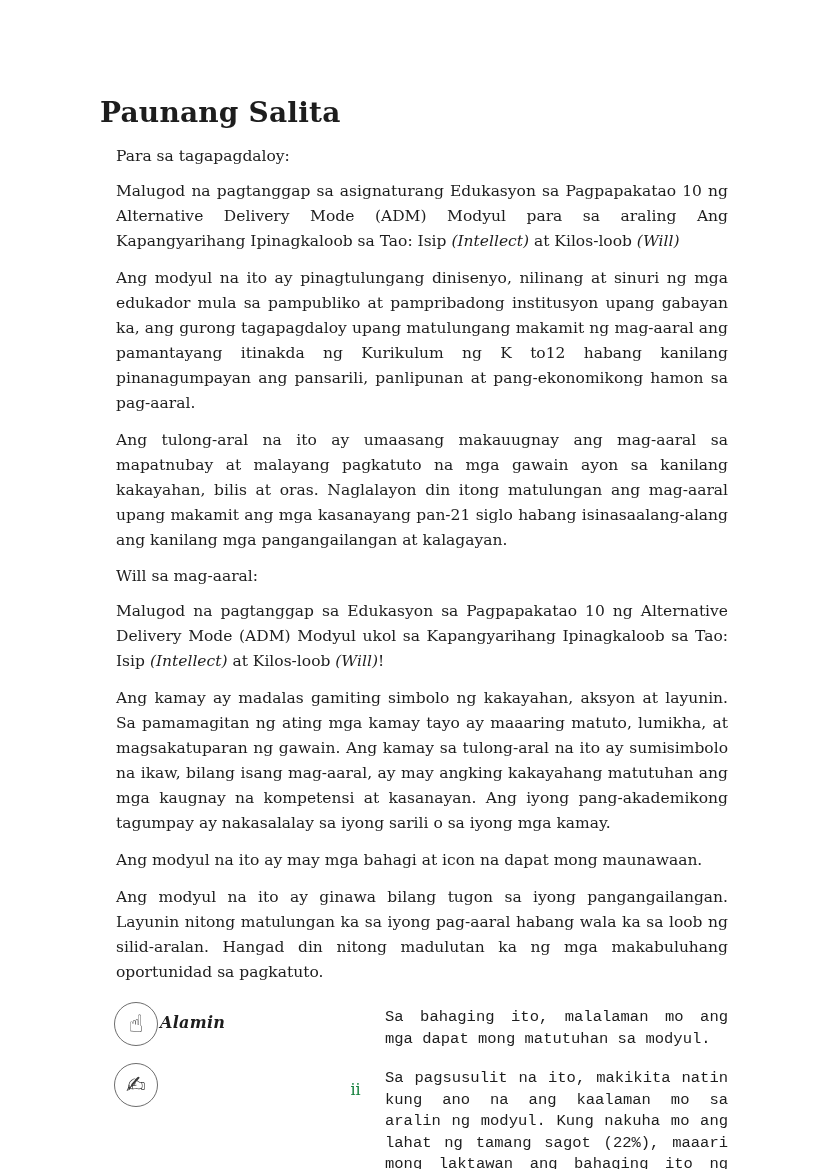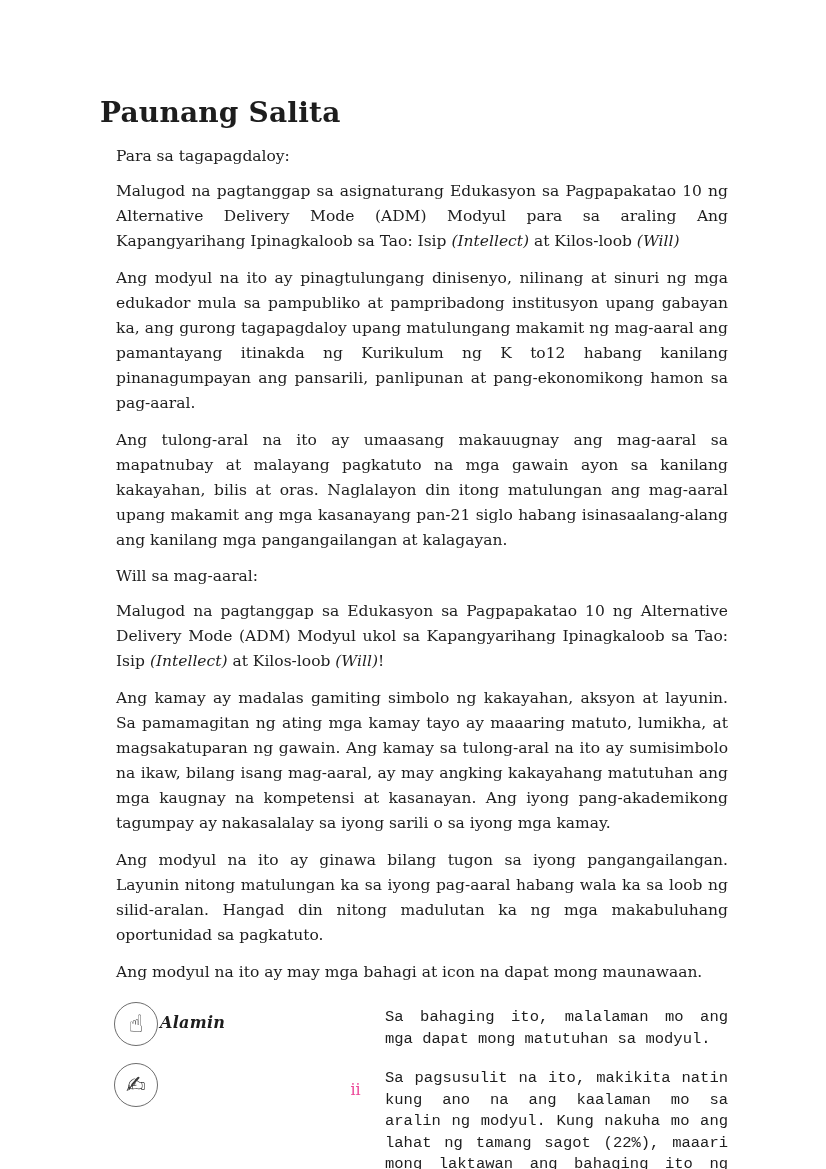--- a/index.html
+++ b/index.html
@@ -84,21 +84,21 @@
     text-align: justify;
     font-family: Liberation Mono, monospace;
   }
   .page-number {
     position: absolute;
     left: 0;
     width: 711px;
     top: 1080px;
     text-align: center;
     font-size: 16px;
-    color: #ec4899;
+    color: #15803d;
   }
   .watermark {
     position: absolute;
     left: 0;
     width: 826px;
     top: 1169px;
     text-align: center;
     font-family: "DejaVu Sans", "Liberation Sans", sans-serif;
     font-size: 24px;
     letter-spacing: 0.5px;
@@ -114,22 +114,22 @@
     <h1 class="doc-title">Paunang Salita</h1>
 
     <div class="doc-body">
         <p class="label"><span>Para sa tagapagdaloy:</span></p>
         <p class="para"><span>Malugod na pagtanggap sa asignaturang Edukasyon sa Pagpapakatao 10 ng Alternative Delivery Mode (ADM) Modyul para sa araling Ang Kapangyarihang Ipinagkaloob sa Tao: Isip </span><i>(Intellect)</i><span> at Kilos-loob </span><i>(Will)</i></p>
         <p class="para"><span>Ang modyul na ito ay pinagtulungang dinisenyo, nilinang at sinuri ng mga edukador mula sa pampubliko at pampribadong institusyon upang gabayan ka, ang gurong tagapagdaloy upang matulungang makamit ng mag-aaral ang pamantayang itinakda ng Kurikulum ng K to12 habang kanilang pinanagumpayan ang pansarili, panlipunan at pang-ekonomikong hamon sa pag-aaral.</span></p>
         <p class="para"><span>Ang tulong-aral na ito ay umaasang makauugnay ang mag-aaral sa mapatnubay at malayang pagkatuto na mga gawain ayon sa kanilang kakayahan, bilis at oras. Naglalayon din itong matulungan ang mag-aaral upang makamit ang mga kasanayang pan-21 siglo habang isinasaalang-alang ang kanilang mga pangangailangan at kalagayan.</span></p>
         <p class="label"><span>Will sa mag-aaral:</span></p>
         <p class="para"><span>Malugod na pagtanggap sa Edukasyon sa Pagpapakatao 10 ng Alternative Delivery Mode (ADM) Modyul ukol sa Kapangyarihang Ipinagkaloob sa Tao: Isip </span><i>(Intellect)</i><span> at Kilos-loob </span><i>(Will)</i><span>!</span></p>
         <p class="para"><span>Ang kamay ay madalas gamiting simbolo ng kakayahan, aksyon at layunin. Sa pamamagitan ng ating mga kamay tayo ay maaaring matuto, lumikha, at magsakatuparan ng gawain. Ang kamay sa tulong-aral na ito ay sumisimbolo na ikaw, bilang isang mag-aaral, ay may angking kakayahang matutuhan ang mga kaugnay na kompetensi at kasanayan. Ang iyong pang-akademikong tagumpay ay nakasalalay sa iyong sarili o sa iyong mga kamay.</span></p>
+        <p class="para"><span>Ang modyul na ito ay may mga bahagi at icon na dapat mong maunawaan.</span></p>
         <p class="para"><span>Ang modyul na ito ay ginawa bilang tugon sa iyong pangangailangan. Layunin nitong matulungan ka sa iyong pag-aaral habang wala ka sa loob ng silid-aralan. Hangad din nitong madulutan ka ng mga makabuluhang oportunidad sa pagkatuto.</span></p>
-        <p class="para"><span>Ang modyul na ito ay may mga bahagi at icon na dapat mong maunawaan.</span></p>
       </div>
 
     <div class="legend">
 
       <div class="legend-row">
         <div class="legend-icon">
           <span>☝</span>
         </div>
         <div class="legend-label">Alamin</div>
         <div class="legend-desc">Sa bahaging ito, malalaman mo ang mga dapat mong matutuhan sa modyul.</div>

